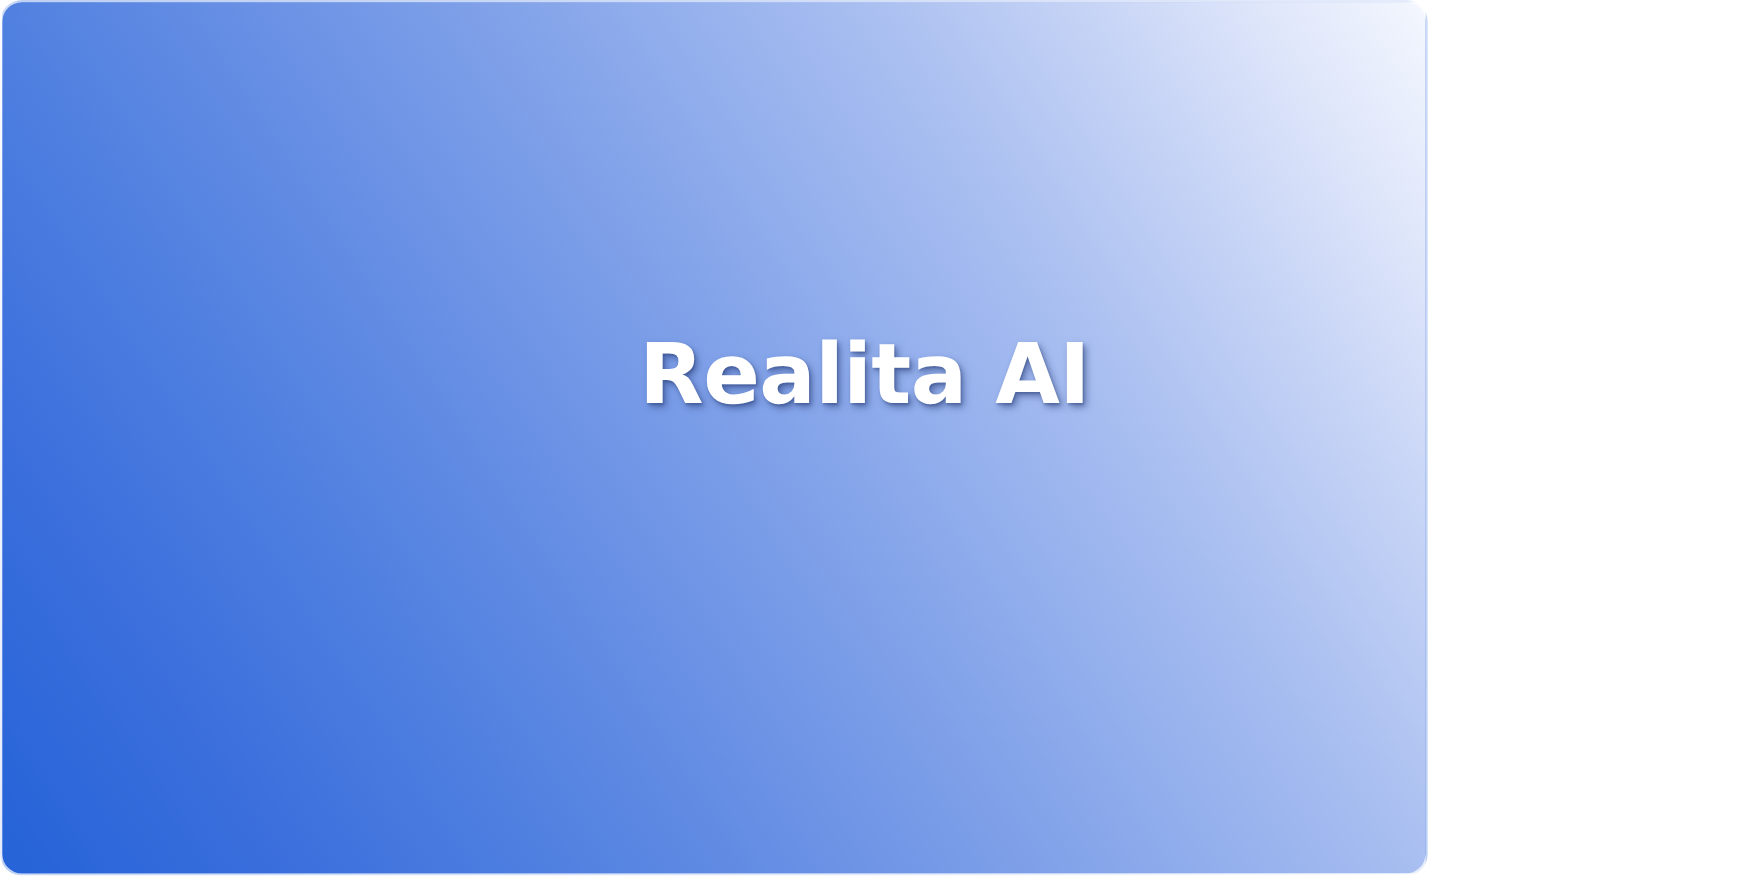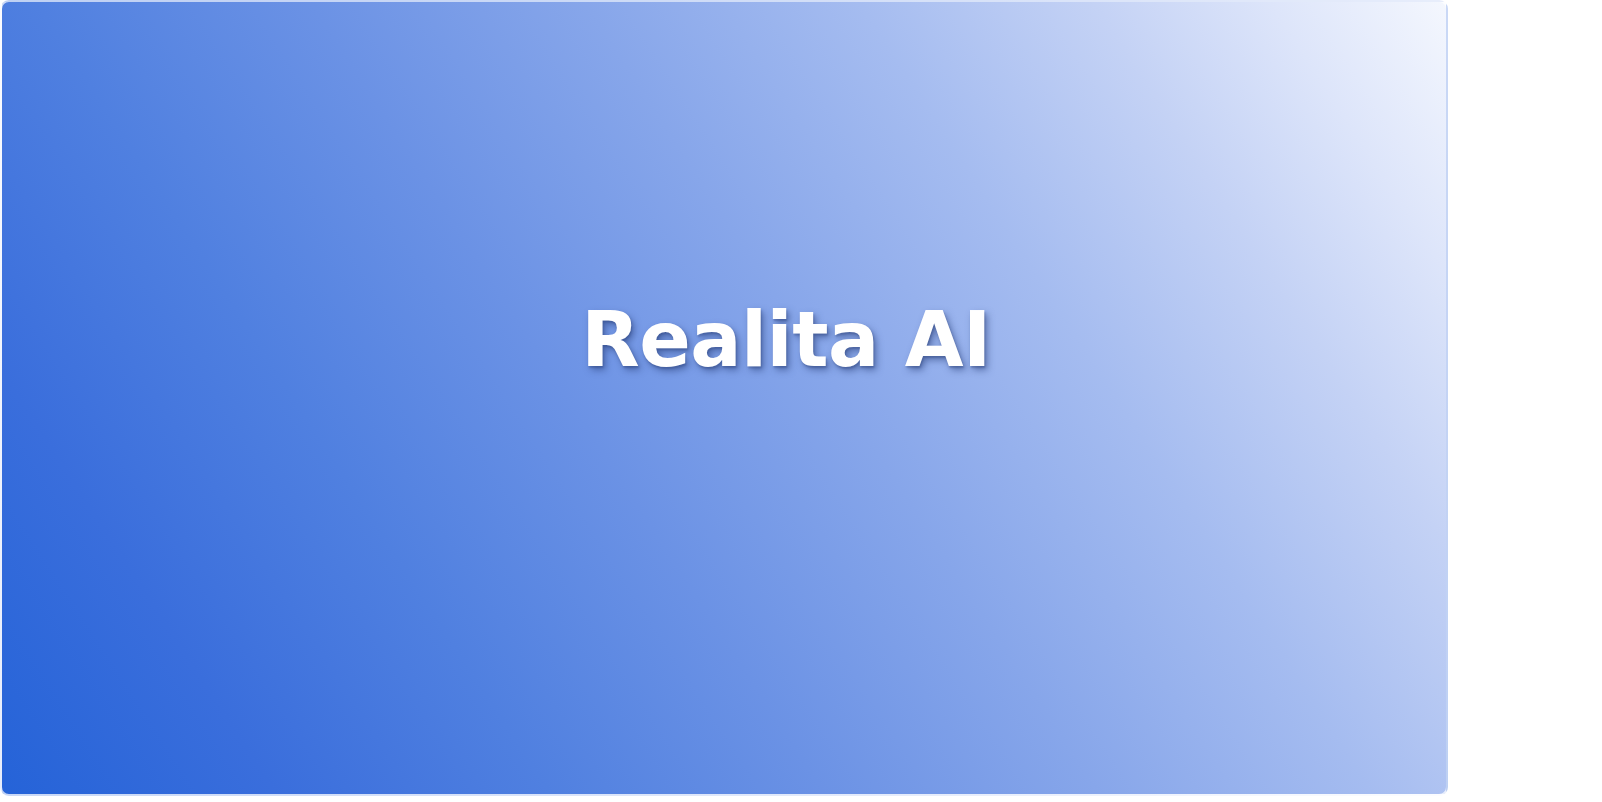--- a/index.html
+++ b/index.html
@@ -22,24 +22,24 @@
     width: 1602px;
     height: 802px;
     box-sizing: border-box;
     background: #ffffff;
   }
 
   .slide-card {
     position: absolute;
     left: 0;
     top: 0;
-    width: 1448px;
+    width: 1298px;
     height: 796px;
     box-sizing: border-box;
-    border-radius: 9px;
+    border-radius: 20px;
     border: 2px solid rgba(255, 255, 255, 0.70);
     
     background:
       linear-gradient(57deg,
         #2563d8 0%,
         #3a6edc 14%,
         #5080e0 28%,
         #6b92e5 42%,
         #87a6ea 56%,
         #a5bcf0 70%,

